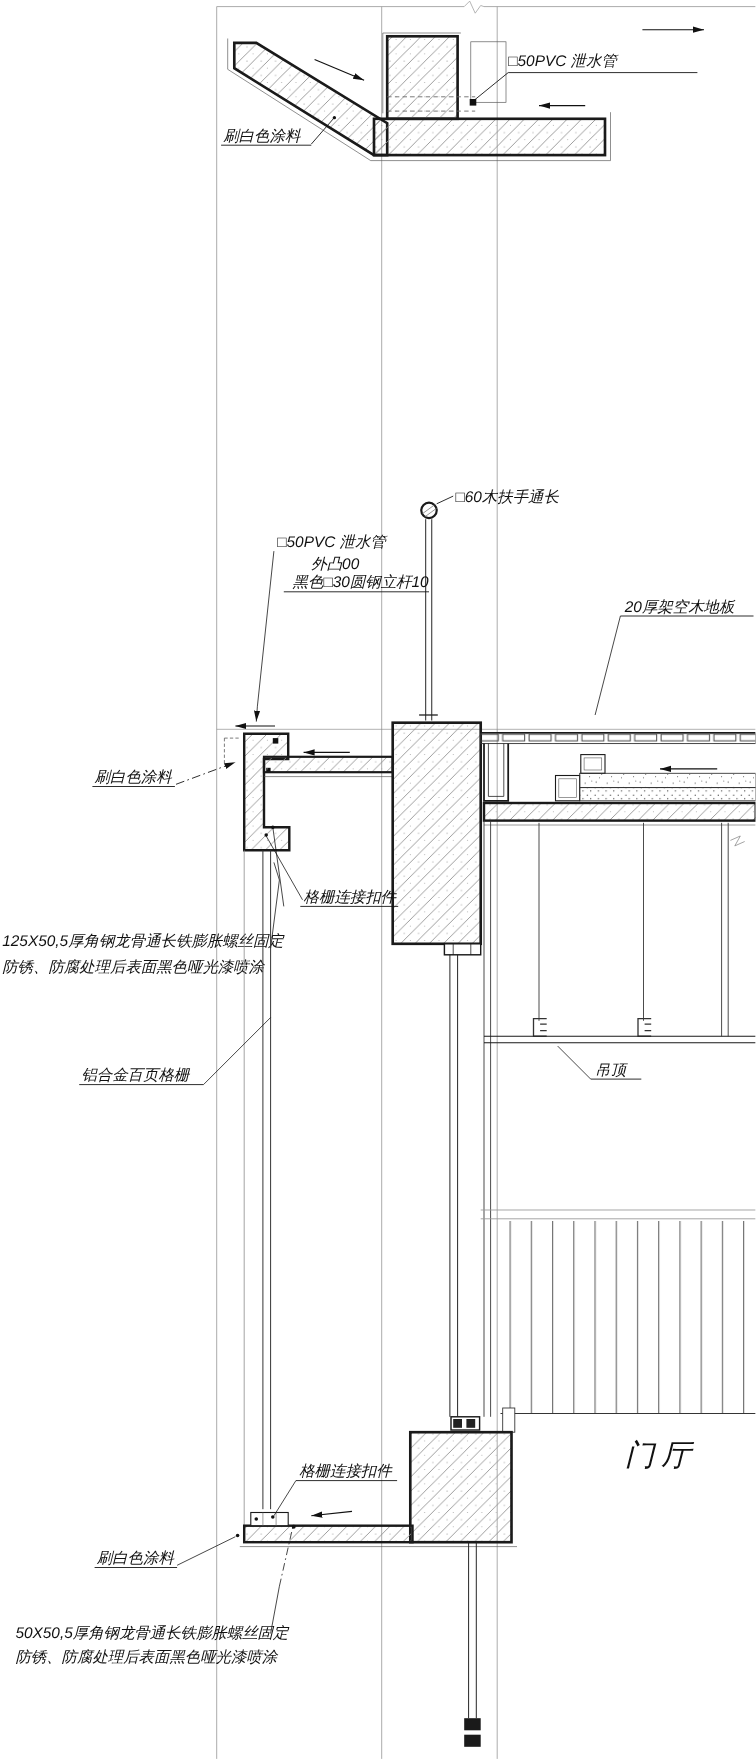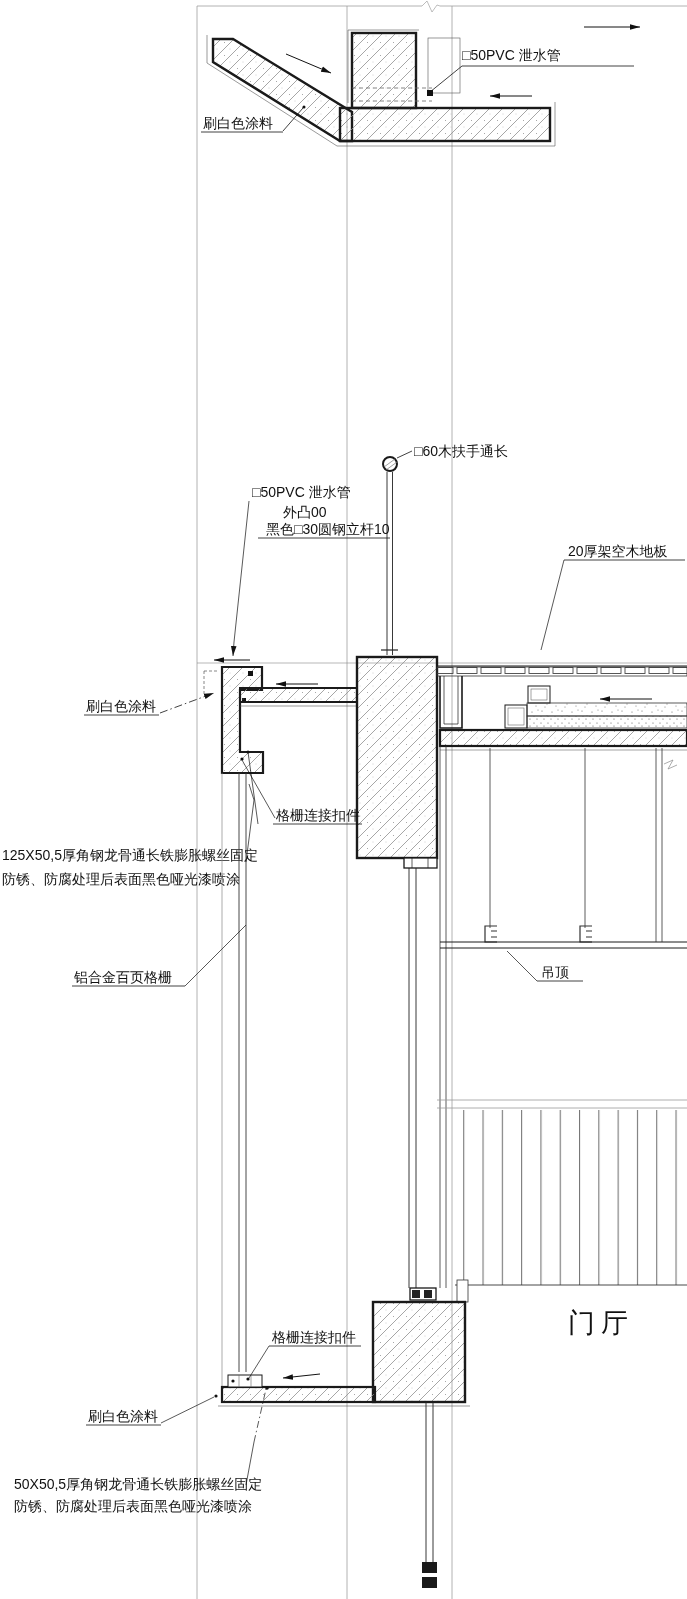--- a/index.html
+++ b/index.html
@@ -1,17 +1,17 @@
 <!DOCTYPE html>
 <html><head>
 <meta charset="utf-8">
 <style>
   html,body{margin:0;padding:0;background:#ffffff;}
   .sheet{position:relative;width:687px;height:1599px;background:#fff;overflow:hidden;
-         font-family:"Liberation Sans","DejaVu Sans",sans-serif;}
+         font-family:"Liberation Sans","DejaVu Sans",sans-serif;font-style:italic;}
   svg{display:block}
   text{fill:#111;font-family:"Liberation Sans","DejaVu Sans",sans-serif;font-size:14px;}
   .big{font-size:27px;letter-spacing:6px;}
 </style>
 </head>
 <body>
 
 <div class="sheet">
 <svg width="687" height="1599" viewBox="0 0 687 1599">
   <defs>

